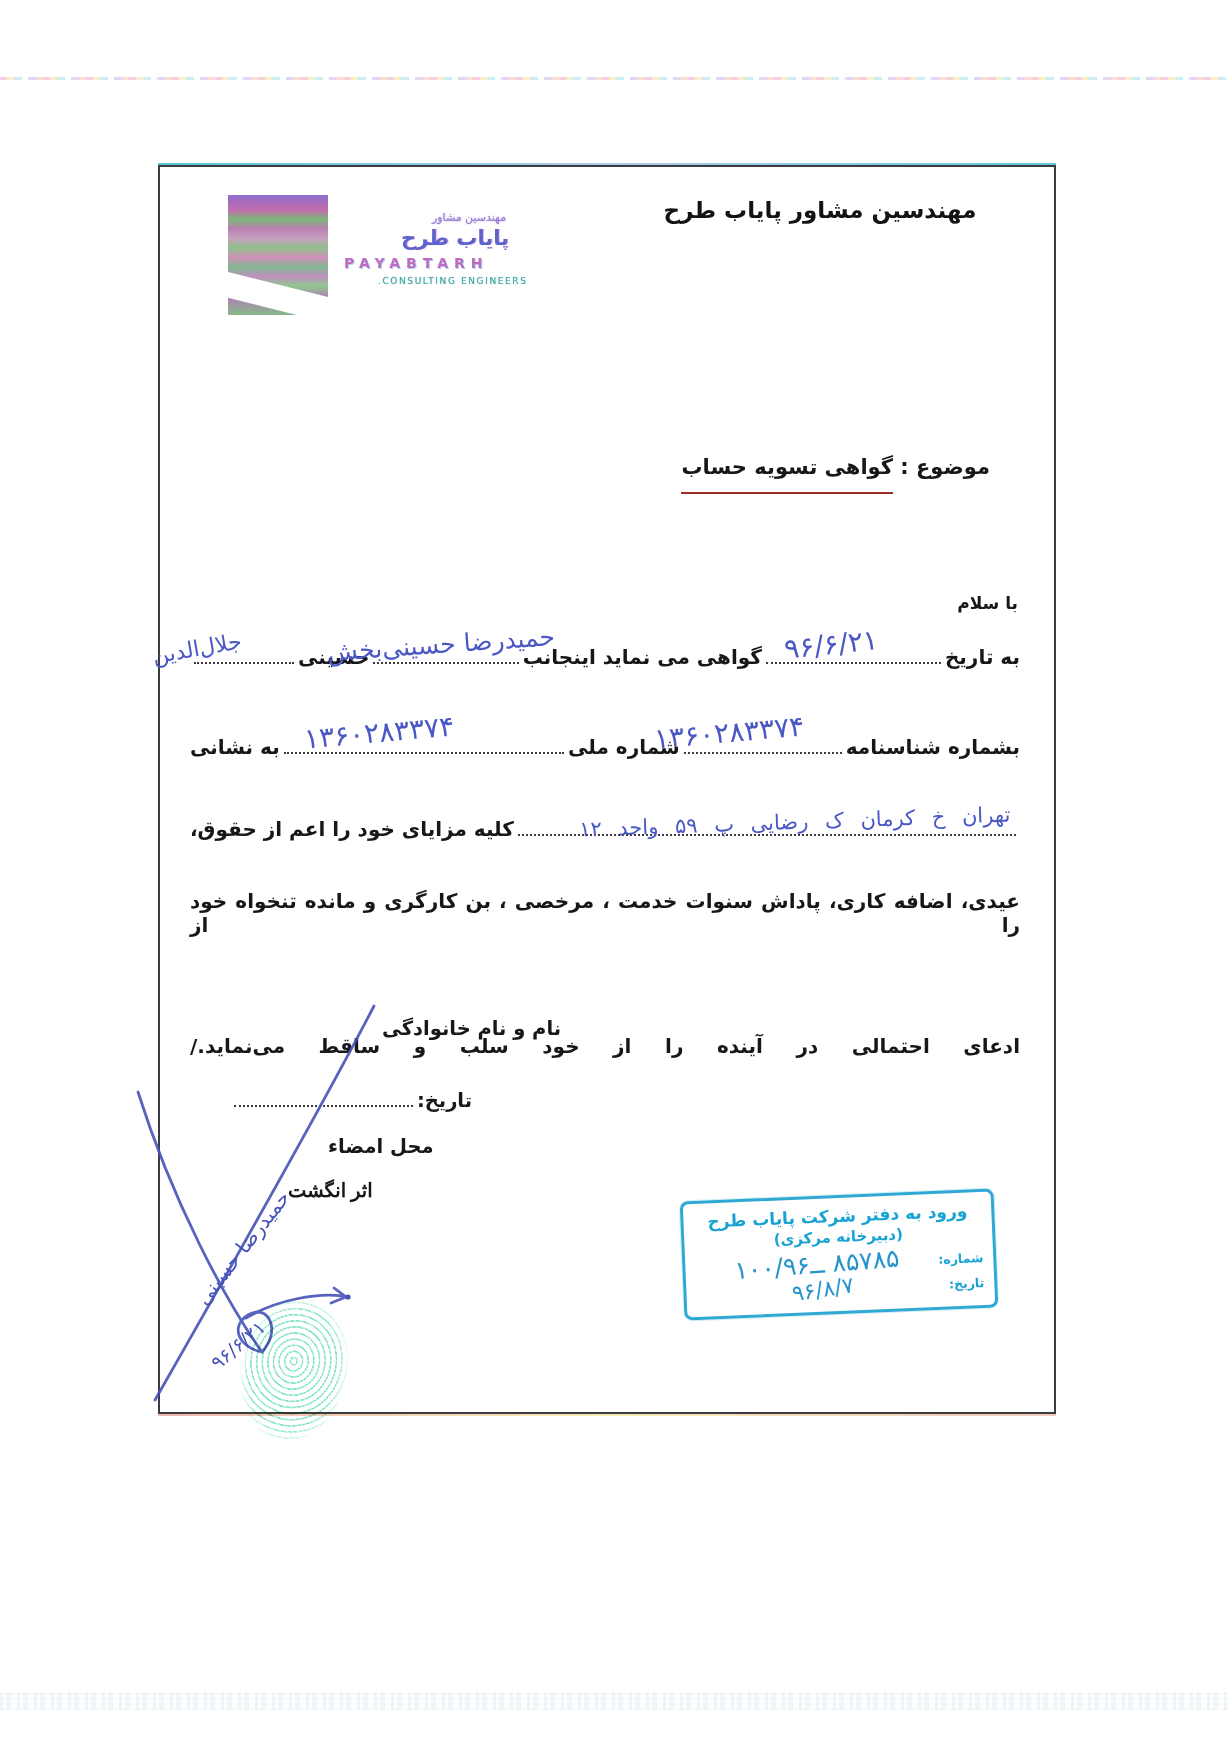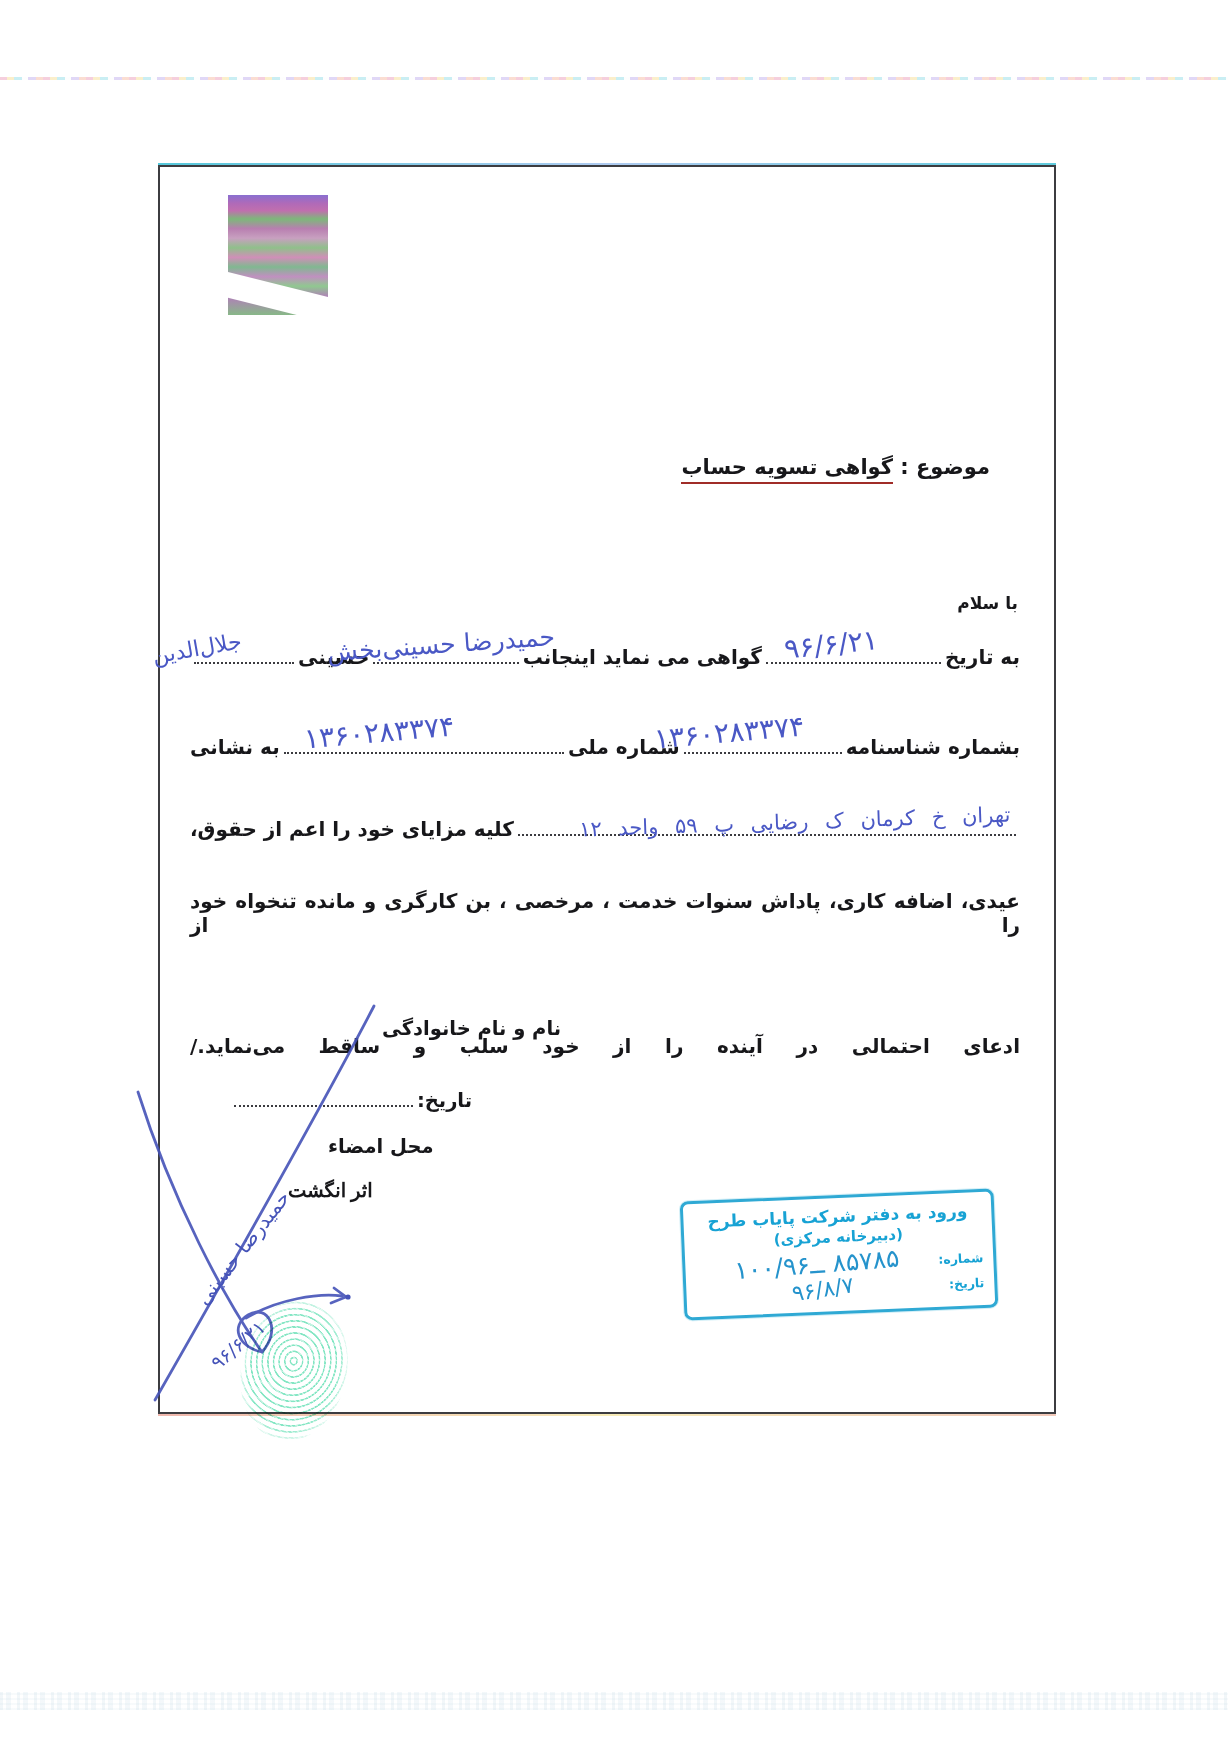--- a/index.html
+++ b/index.html
@@ -36,21 +36,21 @@
     text-shadow:1px 1px 0 rgba(100,170,225,.55);}
   .lp-sub{font-size:9px;letter-spacing:1.6px;color:#3fae96;margin-top:3px;margin-left:34px;
     text-shadow:0 0 1px rgba(70,150,200,.7);}
   
   .company-name{position:absolute;left:480px;top:30px;width:360px;text-align:center;direction:rtl;
     font-size:23px;font-weight:bold;color:#131316;}
   .form-title{position:absolute;left:480px;top:90px;width:360px;text-align:center;direction:rtl;
     font-size:21.5px;font-weight:bold;color:#131316;}
   
   .subject{position:absolute;top:288px;right:64px;direction:rtl;font-size:21px;font-weight:bold;}
-  .subject .sv{border-bottom:2.5px solid #a02c28;padding-bottom:3px;}
+  .subject .sv{border-bottom:2.5px solid #a02c28;padding-bottom:13px;}
   
   .salam{position:absolute;top:426px;right:36px;direction:rtl;font-size:17px;font-weight:bold;}
   .bline{position:absolute;left:30px;right:34px;display:flex;align-items:baseline;direction:rtl;
     font-size:20px;font-weight:bold;white-space:nowrap;}
   .bline .w{white-space:nowrap;}
   .dots{align-self:flex-end;height:0;border-bottom:2.6px dotted #3b3b40;margin:0 4px 5px;position:relative;}
   .d-grow{flex:1;}
   .hw{position:absolute;color:#4a58c5;font-weight:normal;white-space:nowrap;}
   .jline{position:absolute;left:30px;right:34px;direction:rtl;font-size:20px;font-weight:bold;
     text-align:justify;text-align-last:justify;}
@@ -90,21 +90,28 @@
 
 <div class="page">
 
   <div class="artifact-top"></div>
 
   <div class="frame">
 
     <div class="logo-mark">
       <div class="swoosh"></div>
     </div>
+    <div class="logo-text">
+      <div class="lp-small">مهندسین مشاور</div>
+      <div class="lp-name">پایاب طرح</div>
+      <div class="lp-latin">PAYABTARH</div>
+      <div class="lp-sub">.CONSULTING ENGINEERS</div>
+    </div>
 
+    <div class="company-name">مهندسین مشاور پایاب طرح</div>
 
     <div class="subject">
       <span>موضوع :</span>
       <span class="sv">گواهی تسویه حساب</span>
     </div>
 
     <div class="salam">با سلام</div>
 
     <div class="bline" style="top:478px;">
       <span class="w">به تاریخ</span>

